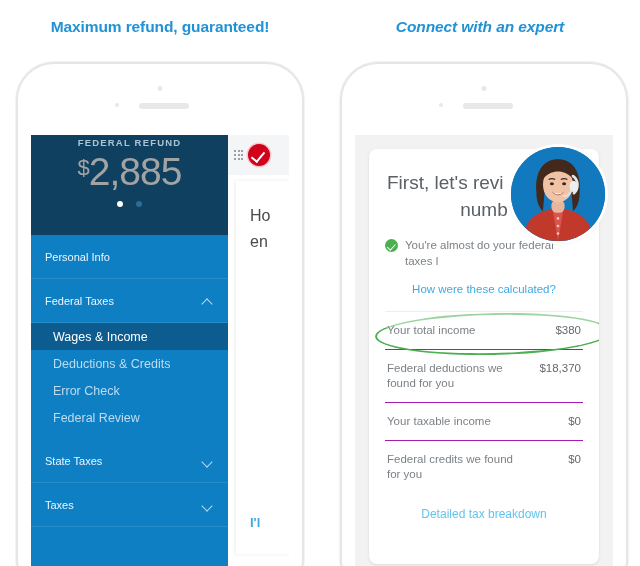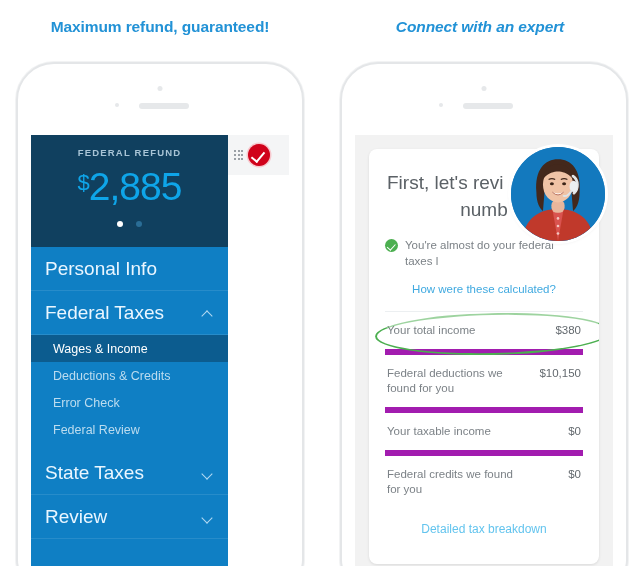--- a/index.html
+++ b/index.html
@@ -67,38 +67,38 @@
   
   .tt-app { position:absolute; inset:0; background:#ffffff; display:flex; }
   .sidebar {
     width: 197px; height: 100%;
     background: #0f7fc4;
     position: relative;
     overflow: hidden;
   }
   .refund-card {
     background: #10405f;
-    height: 112px;
+    height: 100px;
     position: relative;
-    padding-top: 12px;
+    padding-top: 2px;
     box-sizing: border-box;
   }
   .refund-label {
     text-align:center;
     color:#a8c4d6;
     font-size:9.5px;
     letter-spacing:1.2px;
     font-weight:600;
   }
   .refund-amount {
     text-align:center;
-    color:#0ea5e9;
+    color:#a3a3a3;
     font-size:39px;
     font-weight:400;
-    line-height:50px;
+    line-height:40px;
     letter-spacing:-1px;
   }
   .refund-amount .cur { font-size:22px; vertical-align:10px; }
   .dots { text-align:center; margin-top:1px; }
   .dots i {
     display:inline-block; width:6px; height:6px; border-radius:50%;
     background:#ffffff; margin:0 4px;
   }
   .dots i.dim { background:#2a6d96; }
 
@@ -106,21 +106,21 @@
   .nav-item {
     height: 44px;
     display: flex; align-items: center;
     padding: 0 14px;
     color: #d6ecf8;
     font-size: 14.5px;
     box-sizing: border-box;
     border-bottom: 1px solid rgba(255,255,255,0.10);
   }
   .nav-item .lbl { flex:1; }
-  .nav-item.section { font-size:19px; color:#eaf6ff; }
+  .nav-item.section { font-size:11px; color:#eaf6ff; }
   .chev { width:12px; height:12px; position:relative; opacity:.85; }
   .chev::before {
     content:""; position:absolute; left:1px; top:3px;
     width:7px; height:7px;
     border-right:1.6px solid #cfe9fa; border-bottom:1.6px solid #cfe9fa;
     transform: rotate(45deg);
   }
   .chev.up::before { transform: rotate(-135deg); top:5px; }
 
   .sub-item {
@@ -210,21 +210,21 @@
     transform: rotate(42deg);
   }
   .rt-calc-link {
     text-align:center; margin-top:14px;
     font-size:11.5px; color:#3fa9e0;
   }
   .rows { margin: 16px 16px 0 16px; position:relative; }
   .row {
     display:flex; align-items:flex-start; justify-content:space-between;
     padding: 11px 2px;
-    border-bottom: 6px solid #a21caf;
+    border-bottom: 1px solid #a21caf;
     font-size: 11.5px; color:#7c8287; line-height:15px;
   }
   .row .amt { color:#63696e; white-space:nowrap; padding-left:8px; }
   .row .lab { max-width: 130px; }
   .row:first-child { border-top: 1px solid #eceff1; }
   .rt-bottom-link {
     text-align:center; margin-top:14px;
     font-size:12px; color:#63c4ee;
   }
   .circle-annot {
@@ -298,21 +298,21 @@
             <div class="sub-item">
               <span>Federal Review</span>
             </div>
 
             <div class="nav-item section" style="margin-top:8px;">
               <span class="lbl">State Taxes</span>
               <span class="chev"></span>
             </div>
 
             <div class="nav-item section">
-              <span class="lbl">Review</span>
+              <span class="lbl">Taxes</span>
               <span class="chev"></span>
             </div>
 
           </div>
         </div>
 
         <div class="content-pane">
           <div class="topbar">
             <div class="grid-dots">
               <span>
@@ -327,20 +327,27 @@
                 </span>
               <span>
                   <b></b>
                   <b></b>
                   <b></b>
                 </span>
             </div>
             <div class="red-check"></div>
           </div>
 
+          <div class="pane-card">
+            <div class="pane-text">
+              <div>Ho</div>
+              <div>en</div>
+            </div>
+            <div class="pane-link">I'l</div>
+          </div>
         </div>
 
       </div>
     </div>
   </div>
 
   <div class="phone right">
     <div class="cam-dot"></div>
     <div class="sensor-dot"></div>
     <div class="speaker"></div>
@@ -366,21 +373,21 @@
 
           <div class="rows">
 
             <div class="row">
               <span class="lab">Your total income</span>
               <span class="amt">$380</span>
             </div>
 
             <div class="row">
               <span class="lab">Federal deductions we found for you</span>
-              <span class="amt">$10,150</span>
+              <span class="amt">$18,370</span>
             </div>
 
             <div class="row">
               <span class="lab">Your taxable income</span>
               <span class="amt">$0</span>
             </div>
 
             <div class="row" style="border-bottom:none;">
               <span class="lab">Federal credits we found for you</span>
               <span class="amt">$0</span>

